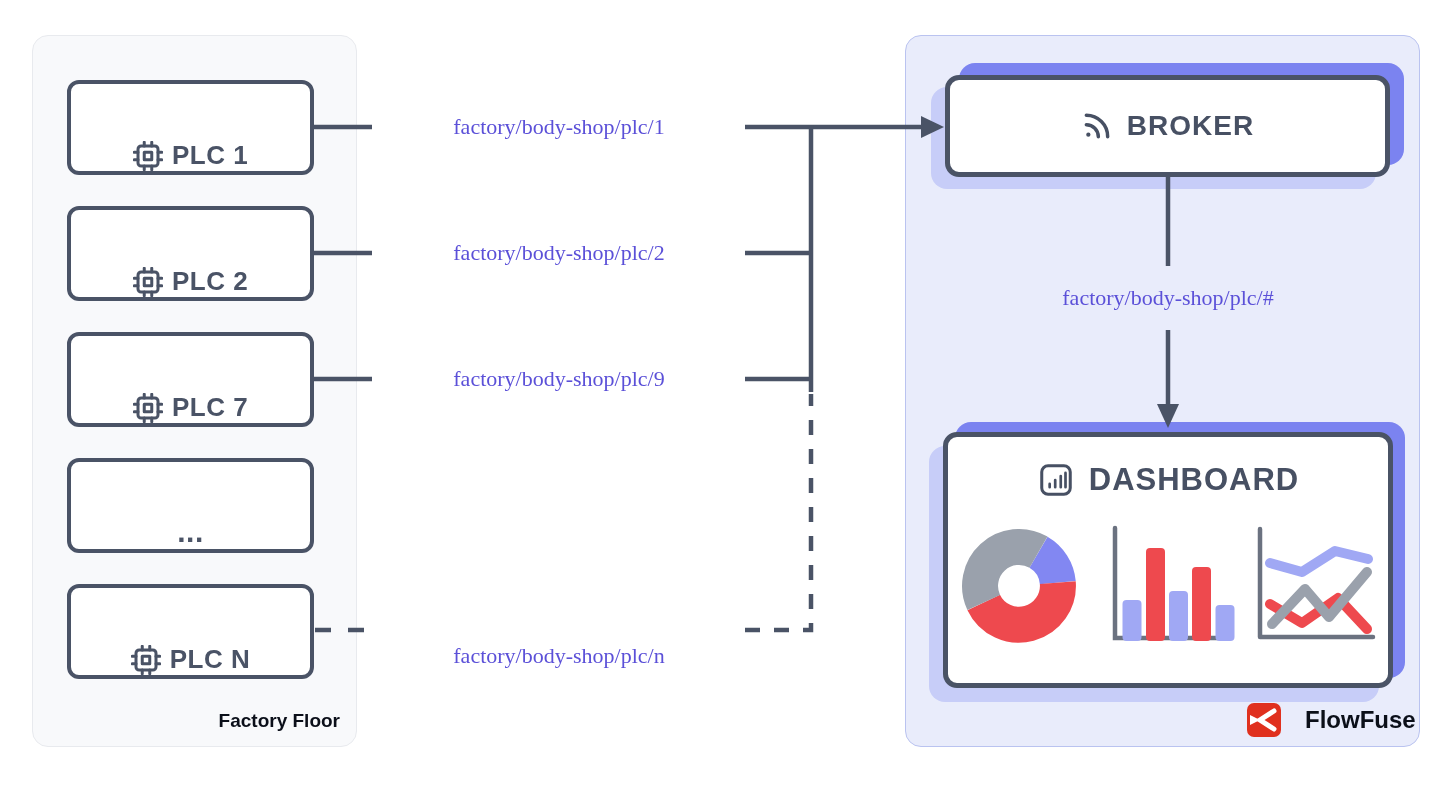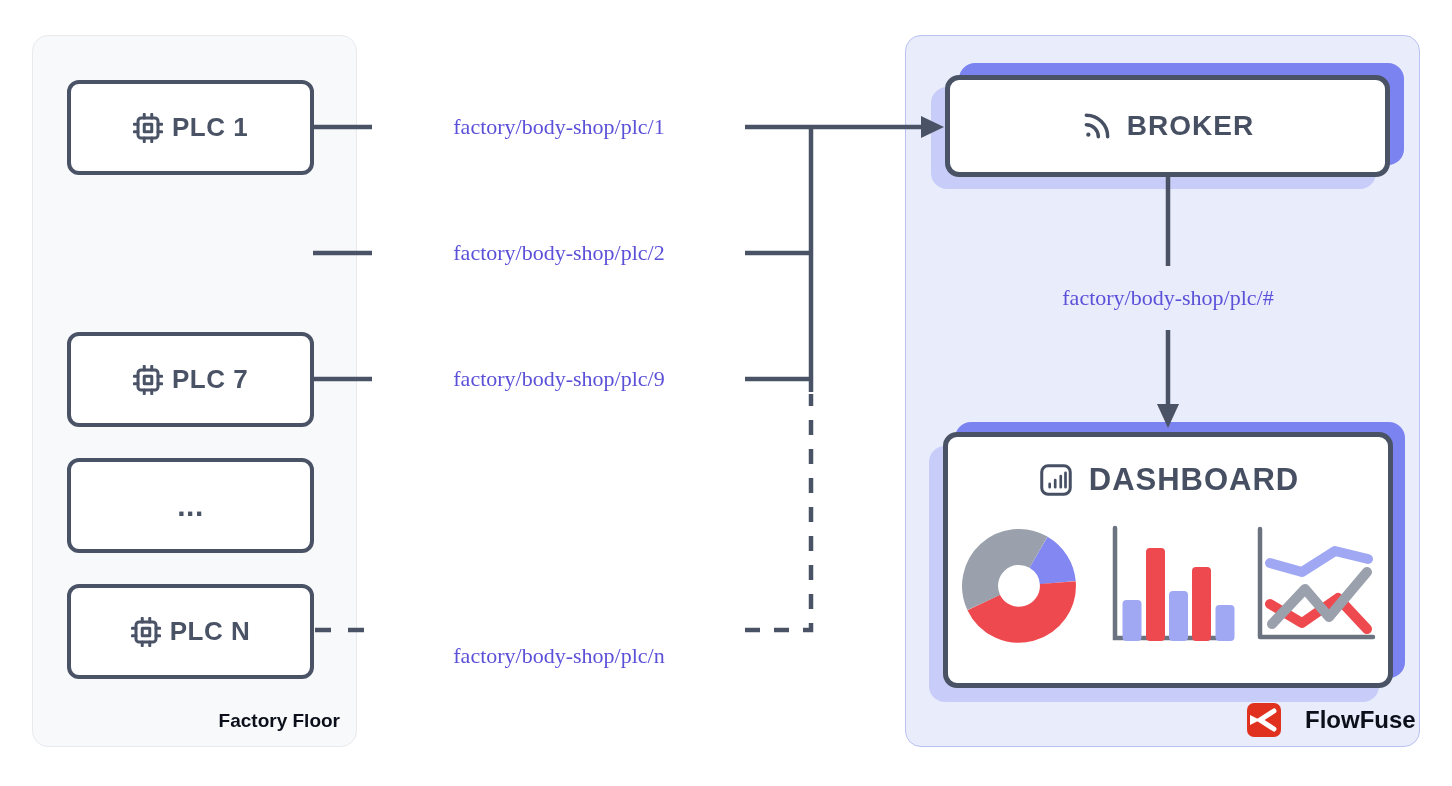--- a/index.html
+++ b/index.html
@@ -21,21 +21,21 @@
   }
   .panel-caption {
     position:absolute; right:16px; bottom:14px;
     font-size:19px; font-weight:bold; color:#0b0f19; z-index:10;
   }
 
   
   .plc-box {
     position:absolute; left:34px; width:247px; height:95px;
     background:#ffffff; border:4px solid #4a5366; border-radius:12px;
-    display:flex; align-items:center; justify-content:center; gap:9px; z-index:10;
+    display:flex; align-items:flex-end; justify-content:center; gap:9px; z-index:10;
   }
   .plc-label { font-size:26px; font-weight:bold; color:#4a5366; letter-spacing:0.5px; }
   .icon svg { display:block; }
 
   
   .topic-label {
     position:absolute; transform:translate(-50%,-50%);
     font-family:Liberation Serif, serif; font-size:22px; color:#5b50d8;
     white-space:nowrap; z-index:10;
   }
@@ -83,20 +83,30 @@
   <div class="panel panel-left">
     <div class="plc-box" style="top:44px">
       <span class="icon">
         <svg width="30" height="30" viewBox="0 0 24 24" fill="none" stroke="#4a5366" stroke-width="2.4" stroke-linecap="round" stroke-linejoin="round">
             <rect x="4" y="4" width="16" height="16" rx="2.5"></rect>
             <rect x="9" y="9" width="6" height="6"></rect>
             <path d="M9 1v3M15 1v3M9 20v3M15 20v3M20 9h3M20 15h3M1 9h3M1 15h3"></path>
           </svg>
       </span>
       <span class="plc-label">PLC 1</span>
+    </div>
+    <div class="plc-box" style="top:170px">
+      <span class="icon">
+        <svg width="30" height="30" viewBox="0 0 24 24" fill="none" stroke="#4a5366" stroke-width="2.4" stroke-linecap="round" stroke-linejoin="round">
+            <rect x="4" y="4" width="16" height="16" rx="2.5"></rect>
+            <rect x="9" y="9" width="6" height="6"></rect>
+            <path d="M9 1v3M15 1v3M9 20v3M15 20v3M20 9h3M20 15h3M1 9h3M1 15h3"></path>
+          </svg>
+      </span>
+      <span class="plc-label">PLC 2</span>
     </div>
     <div class="plc-box" style="top:296px">
       <span class="icon">
         <svg width="30" height="30" viewBox="0 0 24 24" fill="none" stroke="#4a5366" stroke-width="2.4" stroke-linecap="round" stroke-linejoin="round">
             <rect x="4" y="4" width="16" height="16" rx="2.5"></rect>
             <rect x="9" y="9" width="6" height="6"></rect>
             <path d="M9 1v3M15 1v3M9 20v3M15 20v3M20 9h3M20 15h3M1 9h3M1 15h3"></path>
           </svg>
       </span>
       <span class="plc-label">PLC 7</span>

